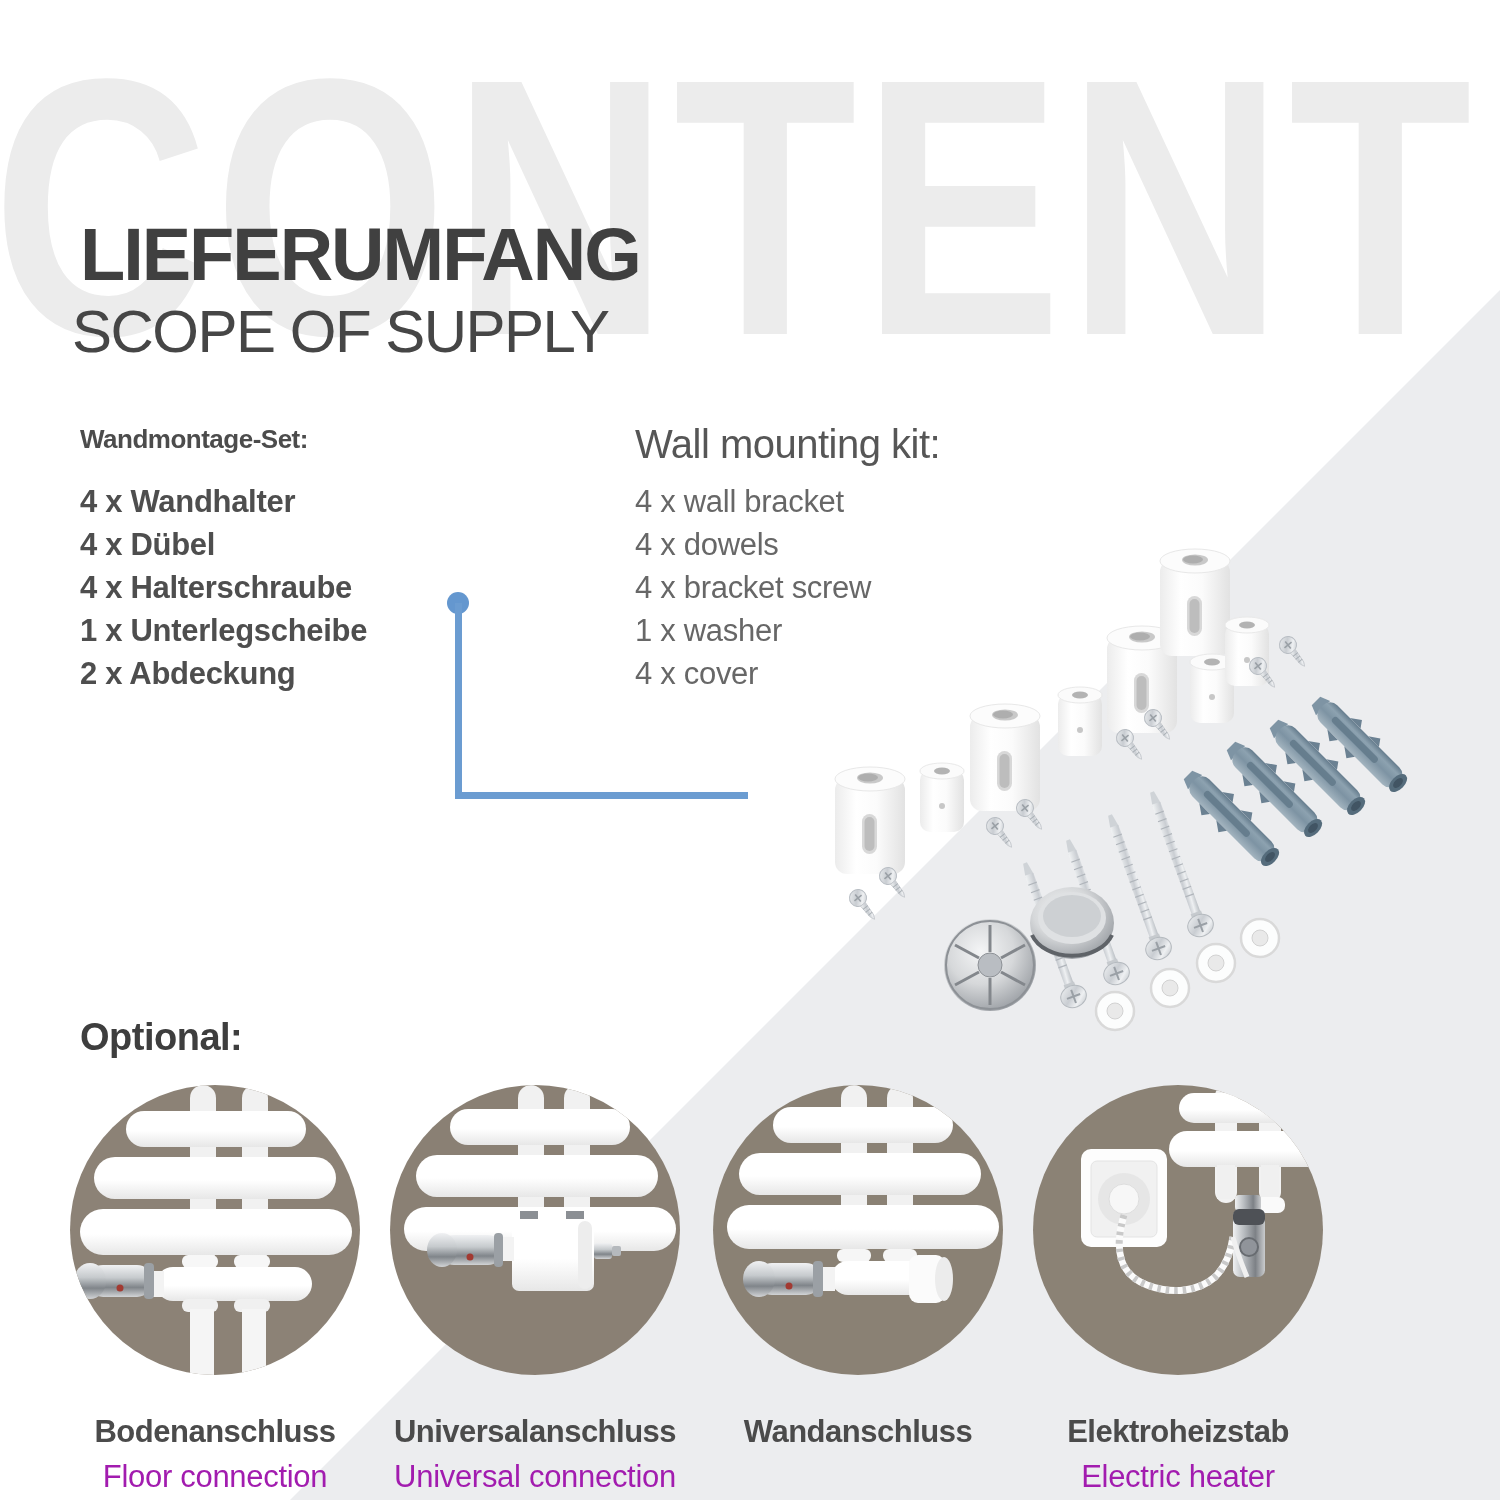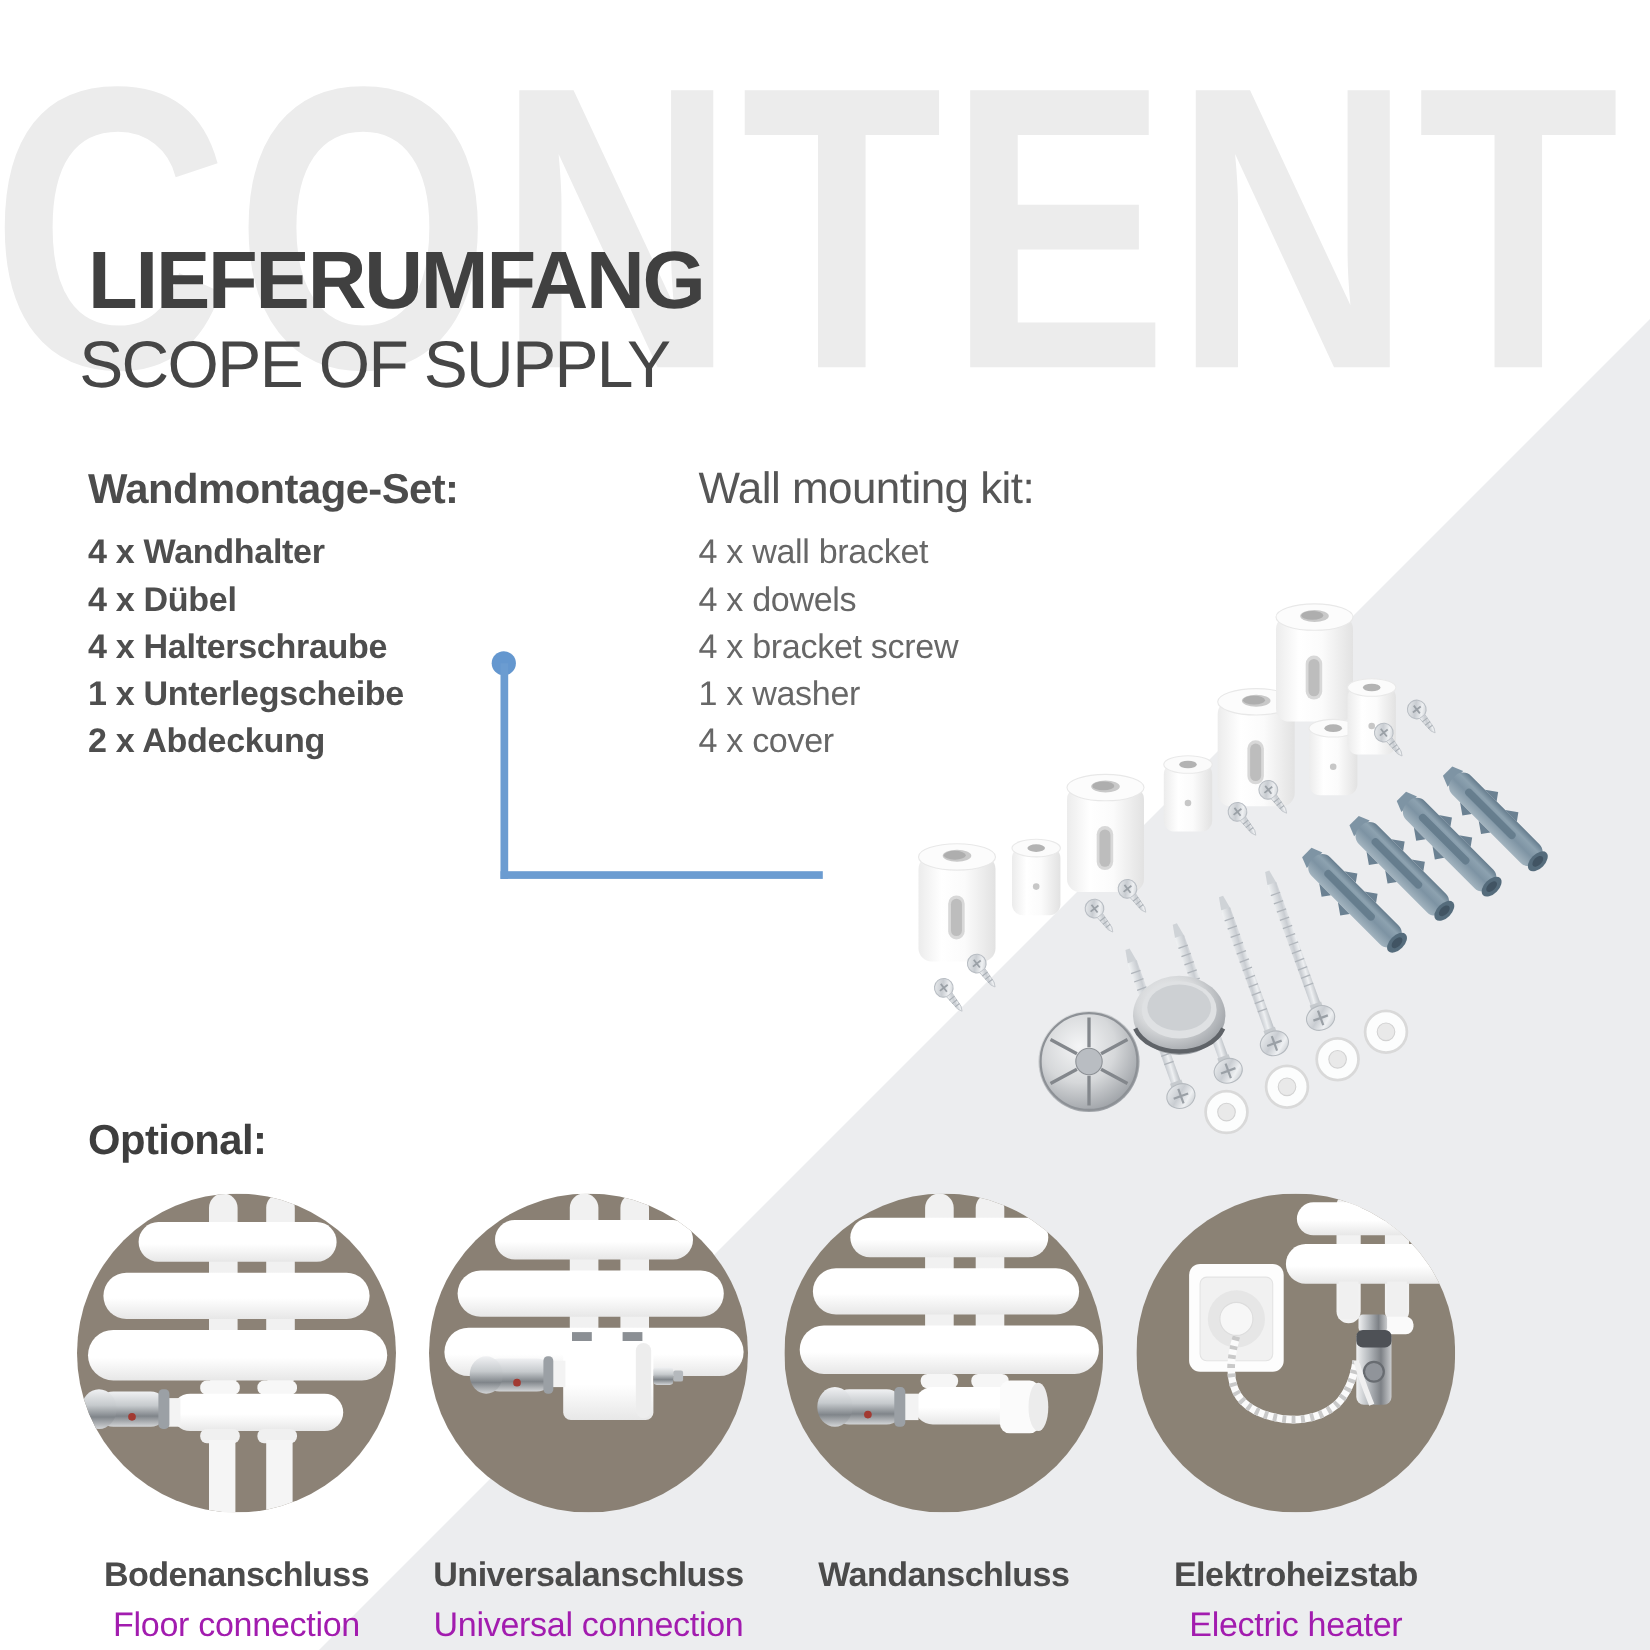--- a/index.html
+++ b/index.html
@@ -20,21 +20,21 @@
     font-size:300px;font-weight:bold;letter-spacing:5px;line-height:1;
     color:#ececec;white-space:nowrap;
     transform:scaleY(1.22);transform-origin:top left;
   }
 
   .title-de{left:80px;top:178px;margin:0;font-size:74px;font-weight:bold;
             letter-spacing:-2px;color:#404040;line-height:1;}
   .title-en{left:72px;top:262px;margin:0;font-size:60px;font-weight:400;
             letter-spacing:-1.5px;color:#464646;line-height:1;}
 
-  .list-head-de{left:80px;top:384px;font-size:38px;font-weight:bold;color:#4c4c4c;letter-spacing:-0.5px;text-align:right;}
+  .list-head-de{left:80px;top:384px;font-size:26px;font-weight:bold;color:#4c4c4c;letter-spacing:-0.5px;text-align:right;}
   .list-de{left:80px;top:440px;width:420px;}
   .list-de .li{position:static;display:block;font-size:31px;font-weight:bold;color:#4e4e4e;
                line-height:43px;letter-spacing:-0.3px;}
   .list-head-en{left:635px;top:382px;font-size:40px;font-weight:400;color:#565656;letter-spacing:-0.5px;}
   .list-en{left:635px;top:440px;width:420px;}
   .list-en .li{position:static;display:block;font-size:31px;font-weight:400;color:#676767;
                line-height:43px;letter-spacing:-0.3px;}
 
   
   .ptr-dot{left:447px;top:552px;width:22px;height:22px;border-radius:50%;background:#6497cf;}

